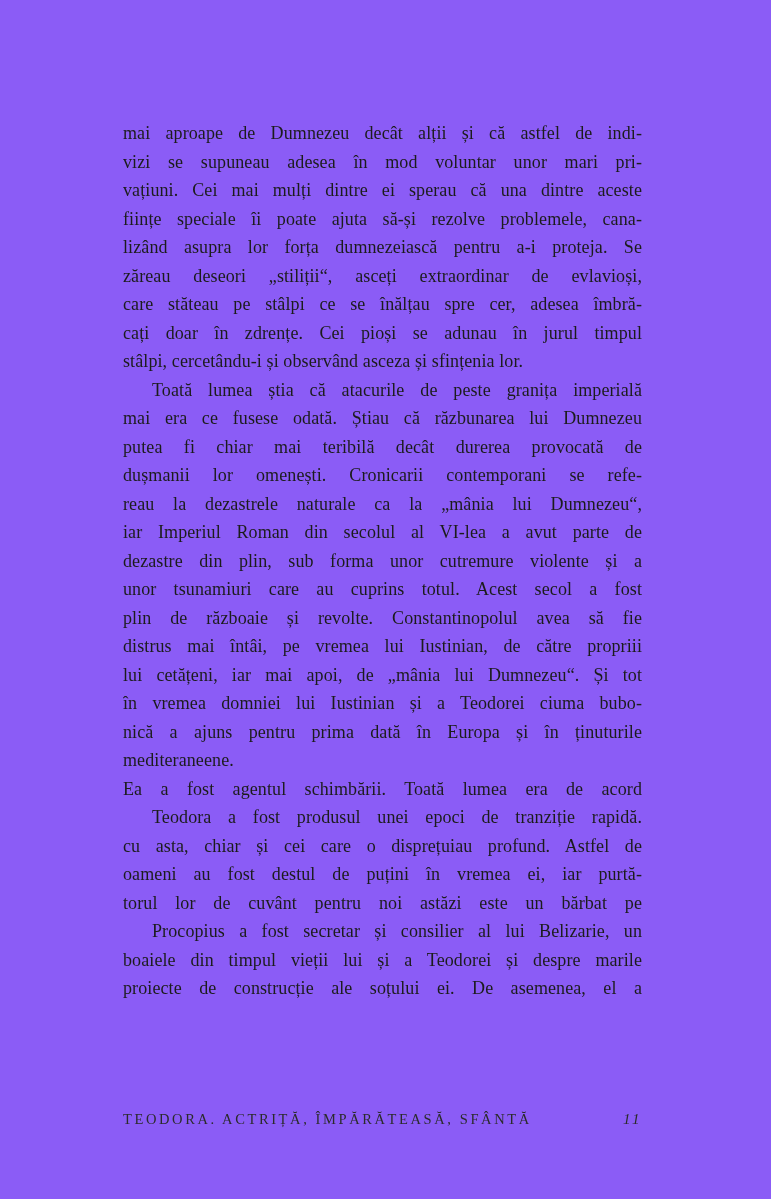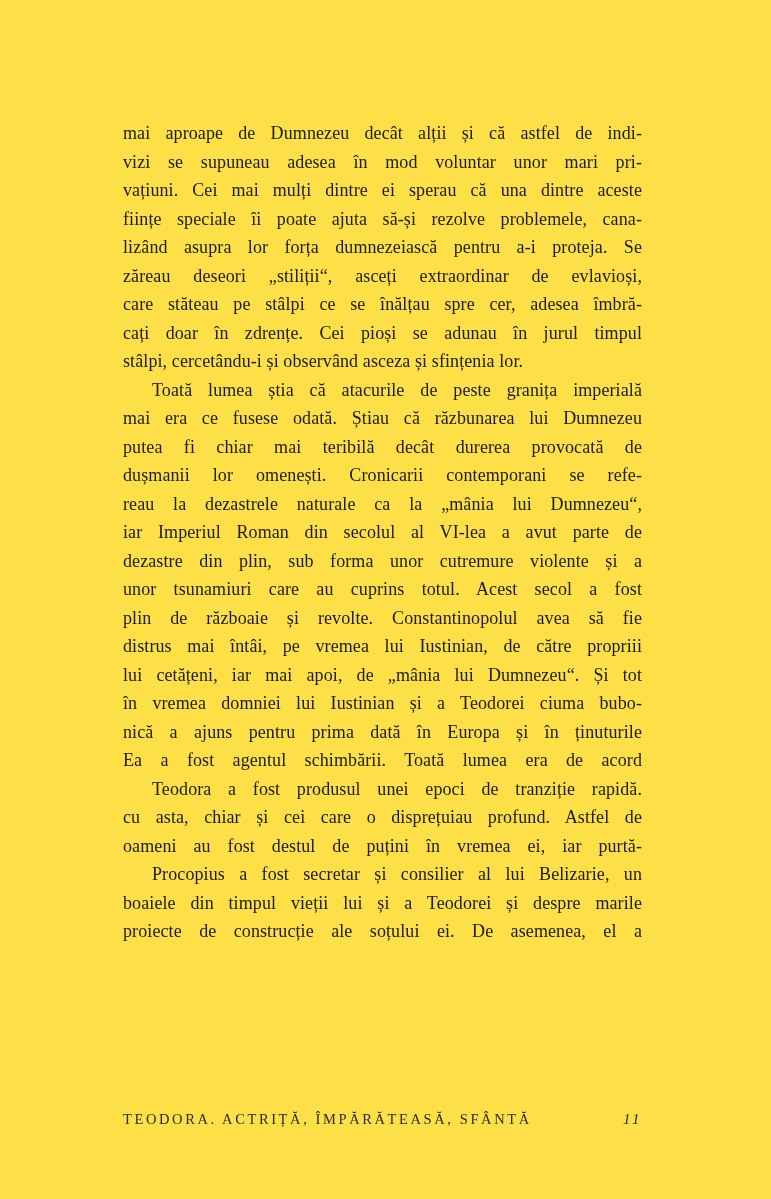--- a/index.html
+++ b/index.html
@@ -11,21 +11,21 @@
     height: 1199px;
     background: #ffffff;
     font-family: "Liberation Serif", "DejaVu Serif", serif;
     color: #1c1c1c;
     position: relative;
     overflow: hidden;
   }
   .book-page {
     position: absolute;
     inset: 0;
-    background: #fde047;
+    background: #8b5cf6;
   }
   .body-text {
     position: absolute;
     left: 123px;
     top: 119px;
     width: 519px;
   }
   .line {
     font-size: 18px;
     line-height: 28.5px;
@@ -86,24 +86,26 @@
       <div class="line">dușmanii lor omenești. Cronicarii contemporani se refe-</div>
       <div class="line">reau la dezastrele naturale ca la „mânia lui Dumnezeu“,</div>
       <div class="line">iar Imperiul Roman din secolul al VI-lea a avut parte de</div>
       <div class="line">dezastre din plin, sub forma unor cutremure violente și a</div>
       <div class="line">unor tsunamiuri care au cuprins totul. Acest secol a fost</div>
       <div class="line">plin de războaie și revolte. Constantinopolul avea să fie</div>
       <div class="line">distrus mai întâi, pe vremea lui Iustinian, de către propriii</div>
       <div class="line">lui cetățeni, iar mai apoi, de „mânia lui Dumnezeu“. Și tot</div>
       <div class="line">în vremea domniei lui Iustinian și a Teodorei ciuma bubo-</div>
       <div class="line">nică a ajuns pentru prima dată în Europa și în ținuturile</div>
+      <div class="line para-end">mediteraneene.</div>
       <div class="line">Ea a fost agentul schimbării. Toată lumea era de acord</div>
       <div class="line indent">Teodora a fost produsul unei epoci de tranziție rapidă.</div>
       <div class="line">cu asta, chiar și cei care o disprețuiau profund. Astfel de</div>
       <div class="line">oameni au fost destul de puțini în vremea ei, iar purtă-</div>
+      <div class="line">torul lor de cuvânt pentru noi astăzi este un bărbat pe</div>
       <div class="line indent">Procopius a fost secretar și consilier al lui Belizarie, un</div>
       <div class="line">boaiele din timpul vieții lui și a Teodorei și despre marile</div>
       <div class="line">proiecte de construcție ale soțului ei. De asemenea, el a</div>
     </div>
 
   <div class="page-footer">
     <span class="running-title">TEODORA. ACTRIȚĂ, ÎMPĂRĂTEASĂ, SFÂNTĂ</span>
     <span class="page-number">11</span>
   </div>
 

